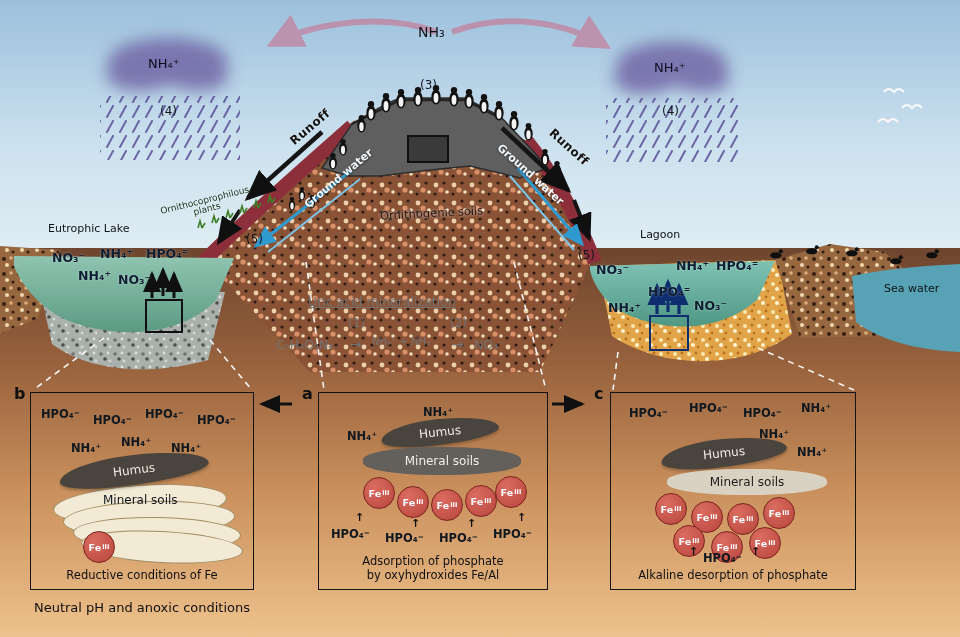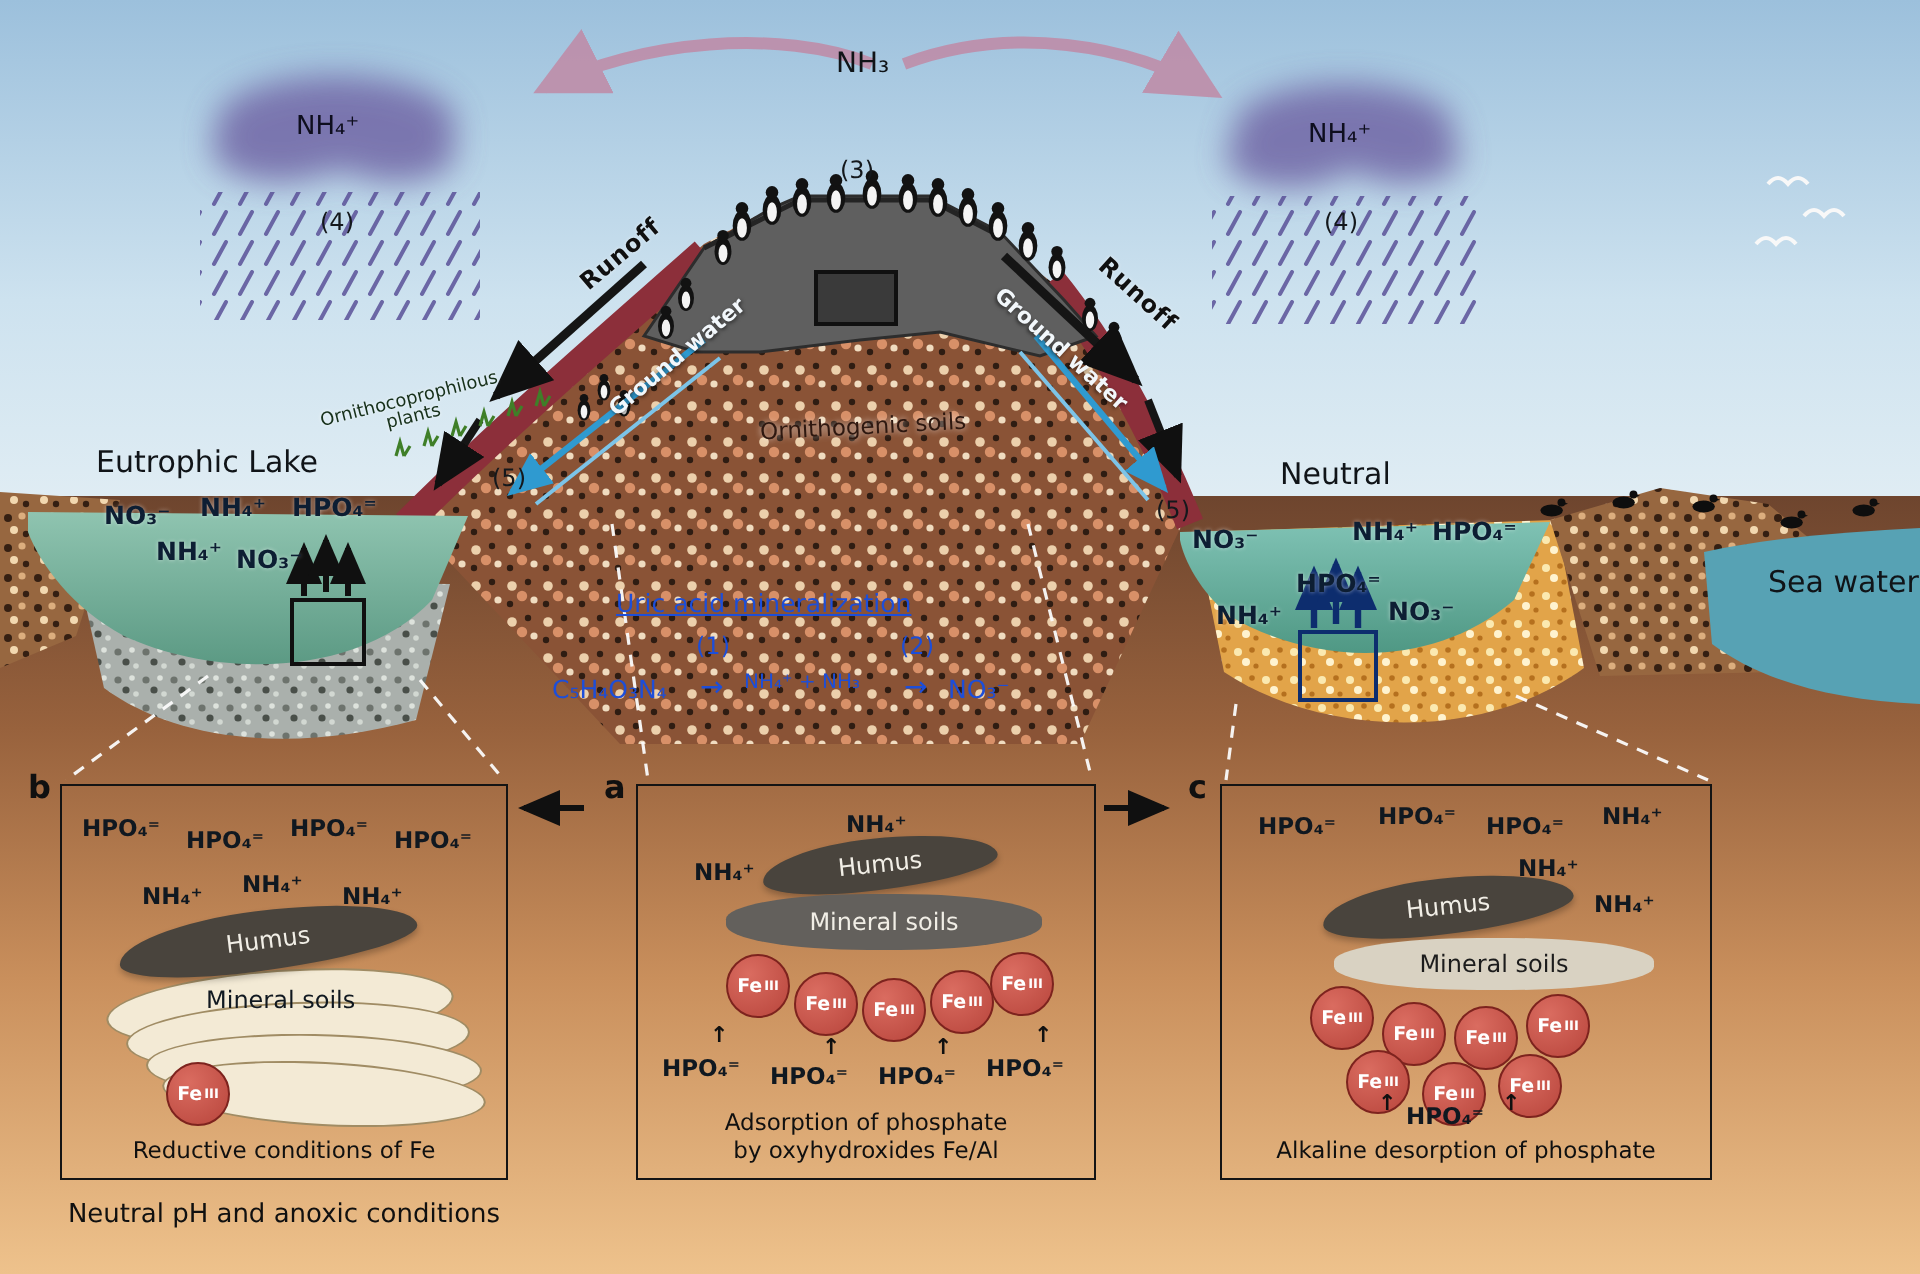--- a/index.html
+++ b/index.html
@@ -1,29 +1,29 @@
 <!DOCTYPE html>
 <html><head>
 <meta charset="utf-8">
 <style>
   html,body{margin:0;padding:0;background:#fff;}
   #stage{position:relative;width:960px;height:637px;overflow:hidden;
          font-family:"DejaVu Sans","Liberation Sans",sans-serif;}
   #stage svg.scene{position:absolute;left:0;top:0;}
   .abs{position:absolute;white-space:nowrap;}
-  .lbl{font-size:15px;color:#101418;}
+  .lbl{font-size:11px;color:#101418;}
   .ion{font-size:12.5px;font-weight:600;color:#0d1e33;text-shadow:0 0 2px rgba(255,255,255,.5);}
   .step{font-size:12px;color:#14181c;}
   .small-rot{font-size:9px;color:#16301a;text-shadow:0 0 2px rgba(255,255,255,.8);
              white-space:normal;width:112px;text-align:center;line-height:1.05;}
   .runoff{font-size:12px;font-weight:600;color:#101010;text-shadow:0 0 2px rgba(255,255,255,.6);letter-spacing:.5px;}
   .gwater{font-size:11px;font-weight:600;color:#f2f7fb;text-shadow:0 1px 2px rgba(0,0,0,.55);}
   .soils-lbl{font-size:11.5px;color:#2e1810;text-shadow:0 0 3px rgba(255,255,255,.8);}
   .cloud-ion{font-size:13px;color:#0e0e1e;}
-  .minz{color:#1d4ed8;}
+  .minz{color:#737373;}
   .minz-title{font-size:12.5px;text-decoration:underline;}
   .panel{position:absolute;height:198px;border:1.6px solid #141414;box-sizing:border-box;}
   .panel-letter{font-size:16px;font-weight:700;color:#101010;}
   .p-ion{position:absolute;font-size:11.5px;font-weight:600;color:#101820;white-space:nowrap;}
   .humus{position:absolute;background:#49443d;border-radius:48% 52% 58% 42%/62% 55% 45% 38%;
          display:flex;align-items:center;justify-content:center;color:#f1eee6;font-size:12px;
          box-shadow:0 2px 3px rgba(0,0,0,.25);}
   .mlayer{position:absolute;background:#f3ead5;border:1px solid #a08c64;border-radius:50%;}
   .mband{position:absolute;border-radius:45%;display:flex;align-items:center;justify-content:center;font-size:12px;}
   .fe{position:absolute;width:30px;height:30px;border-radius:50%;
@@ -264,21 +264,21 @@
 <div class="abs step" style="left:246px;top:232px;">(5)</div>
 <div class="abs step" style="left:578px;top:248px;">(5)</div>
 
 <div class="abs lbl" style="left:48px;top:222px;">Eutrophic Lake</div>
 <div class="abs ion" style="left:52px;top:250px;">NO₃⁻</div>
 <div class="abs ion" style="left:100px;top:246px;">NH₄⁺</div>
 <div class="abs ion" style="left:146px;top:246px;">HPO₄⁼</div>
 <div class="abs ion" style="left:78px;top:268px;">NH₄⁺</div>
 <div class="abs ion" style="left:118px;top:272px;">NO₃⁻</div>
 
-<div class="abs lbl" style="left:640px;top:228px;">Neutral</div>
+<div class="abs lbl" style="left:640px;top:228px;">Lagoon</div>
 <div class="abs ion" style="left:596px;top:262px;">NO₃⁻</div>
 <div class="abs ion" style="left:676px;top:258px;">NH₄⁺</div>
 <div class="abs ion" style="left:716px;top:258px;">HPO₄⁼</div>
 <div class="abs ion" style="left:648px;top:284px;">HPO₄⁼</div>
 <div class="abs ion" style="left:608px;top:300px;">NH₄⁺</div>
 <div class="abs ion" style="left:694px;top:298px;">NO₃⁻</div>
 <div class="abs lbl" style="left:884px;top:282px;">Sea water</div>
 
 <div class="abs minz minz-title" style="left:308px;top:294px;">Uric acid mineralization</div>
 <div class="abs minz step" style="left:348px;top:316px;">(1)</div>

